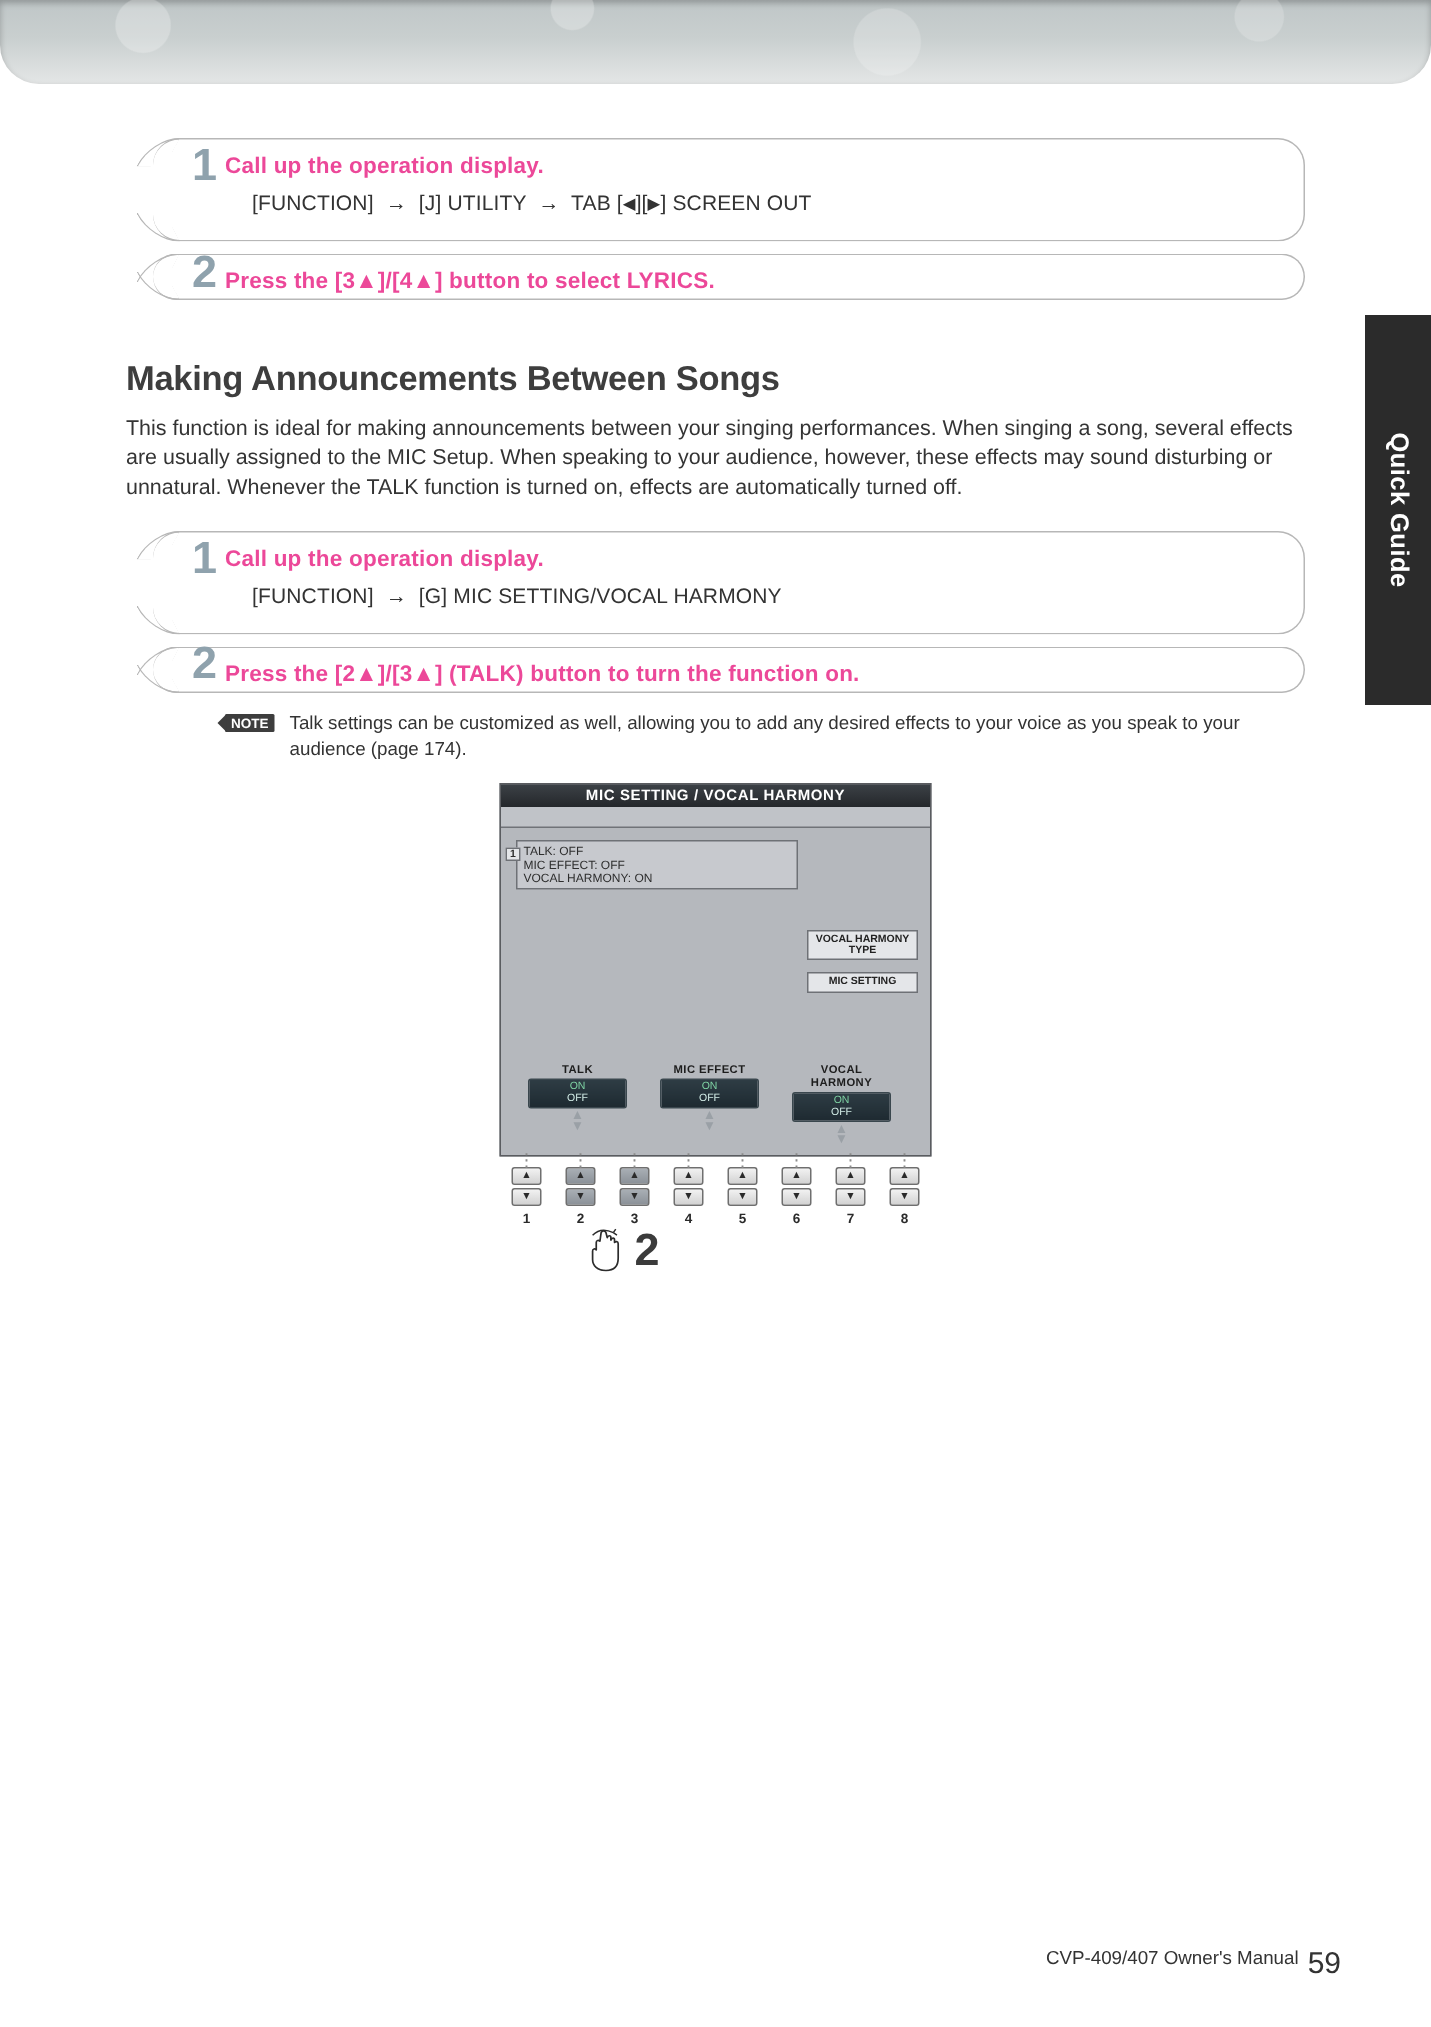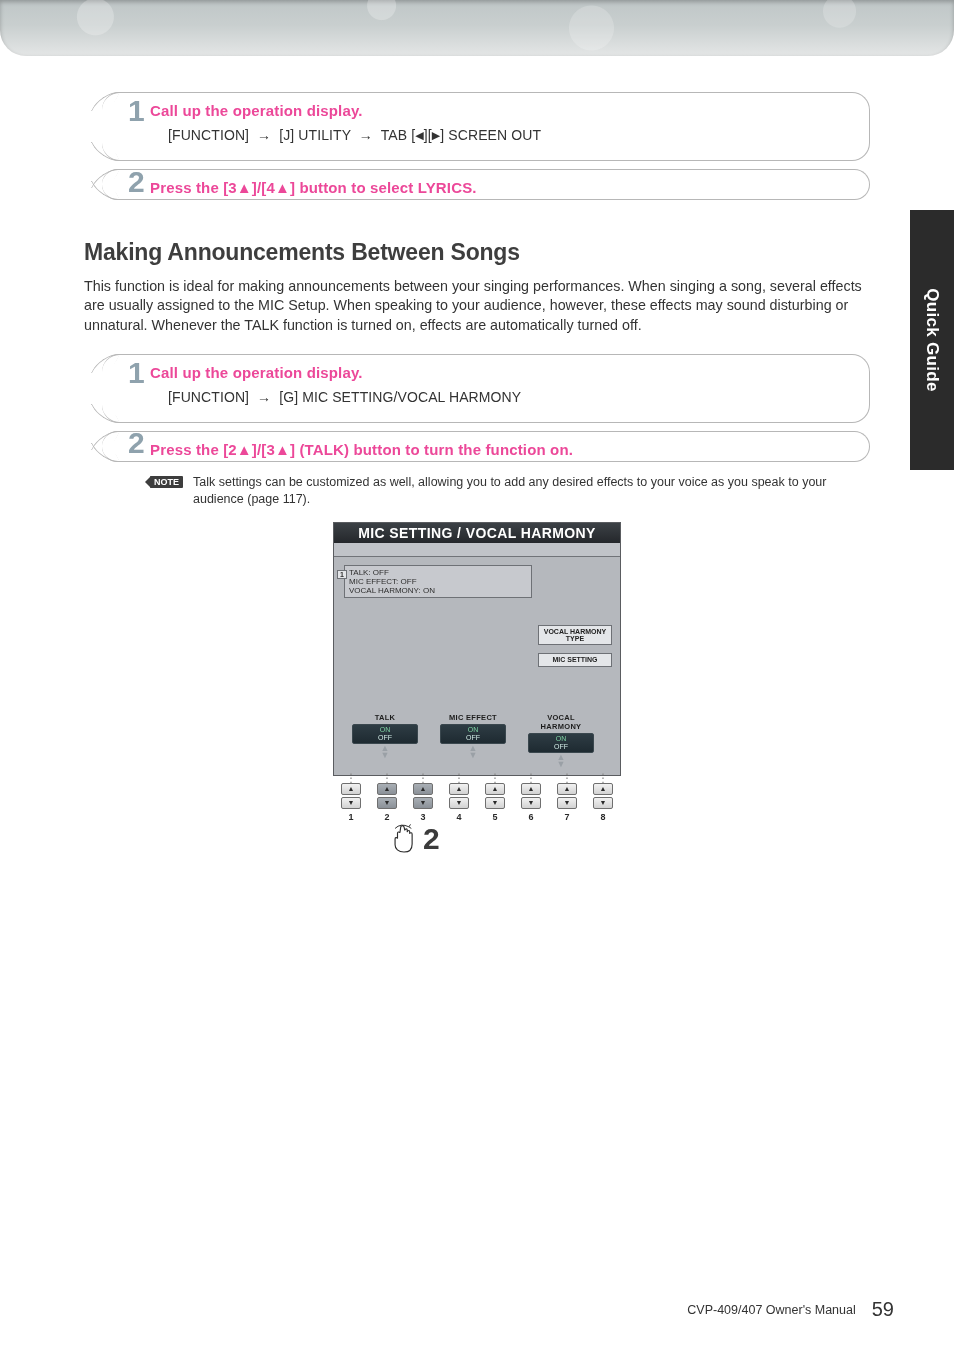--- a/index.html
+++ b/index.html
@@ -139,21 +139,21 @@
   .screen {
     width: 288px;
     margin: 6px auto 0 auto;
     background: #8e9197;
     border: 1px solid #5a5c60;
     font-family: "Arial", sans-serif;
   }
   .screen-titlebar {
     background: linear-gradient(#3c4146,#24272b);
     color:#fff;
-    font-size:14px; font-weight:700;
+    font-size:10px; font-weight:700;
     text-align:center;
     letter-spacing:.4px;
     padding:2px 0;
   }
   .screen-tab { height:14px; background:#c0c3c8; border-bottom:1px solid #707378;}
   .screen-body { background:#b5b8bd; padding:8px 10px 6px 10px; position:relative; height:218px;}
   .status-box{
     border:1px solid #6e7176;
     background:#c7c9ce;
     font-size:8px;
@@ -265,22 +265,22 @@
     letter-spacing:.3px;
   }
 
   
   .footer{
     position:absolute;
     bottom:30px; right:60px;
     font-size:12.5px;
     color:#333;
     display:flex;
-    align-items:center;
-    gap:16px;
+    align-items:flex-start;
+    gap:6px;
   }
   .footer .page{
     font-size:20px;
     font-family:"Trebuchet MS",Helvetica,sans-serif;
   }
 
   .space-md{ height:30px; }
 
 </style>
 </head>
@@ -327,21 +327,21 @@
   </div>
 
   <div class="step tight">
     <div class="step-frame"></div>
     <div class="step-num">2</div>
     <div class="step-title">Press the [2▲]/[3▲] (TALK) button to turn the function on.</div>
   </div>
 
   <div class="note">
     <div class="tag">NOTE</div>
-    <div>Talk settings can be customized as well, allowing you to add any desired effects to your voice as you speak to your audience (page 117).</div>
+    <div>Talk settings can be customized as well, allowing you to add any desired effects to your voice as you speak to your audience (page 174).</div>
   </div>
 
   <div class="screen">
     <div class="screen-titlebar">MIC SETTING / VOCAL HARMONY</div>
     <div class="screen-tab"></div>
     <div class="screen-body">
       <div class="side-index">1</div>
       <div class="status-box">
         <div class="row">TALK: OFF</div>
         <div class="row">MIC EFFECT: OFF</div>

